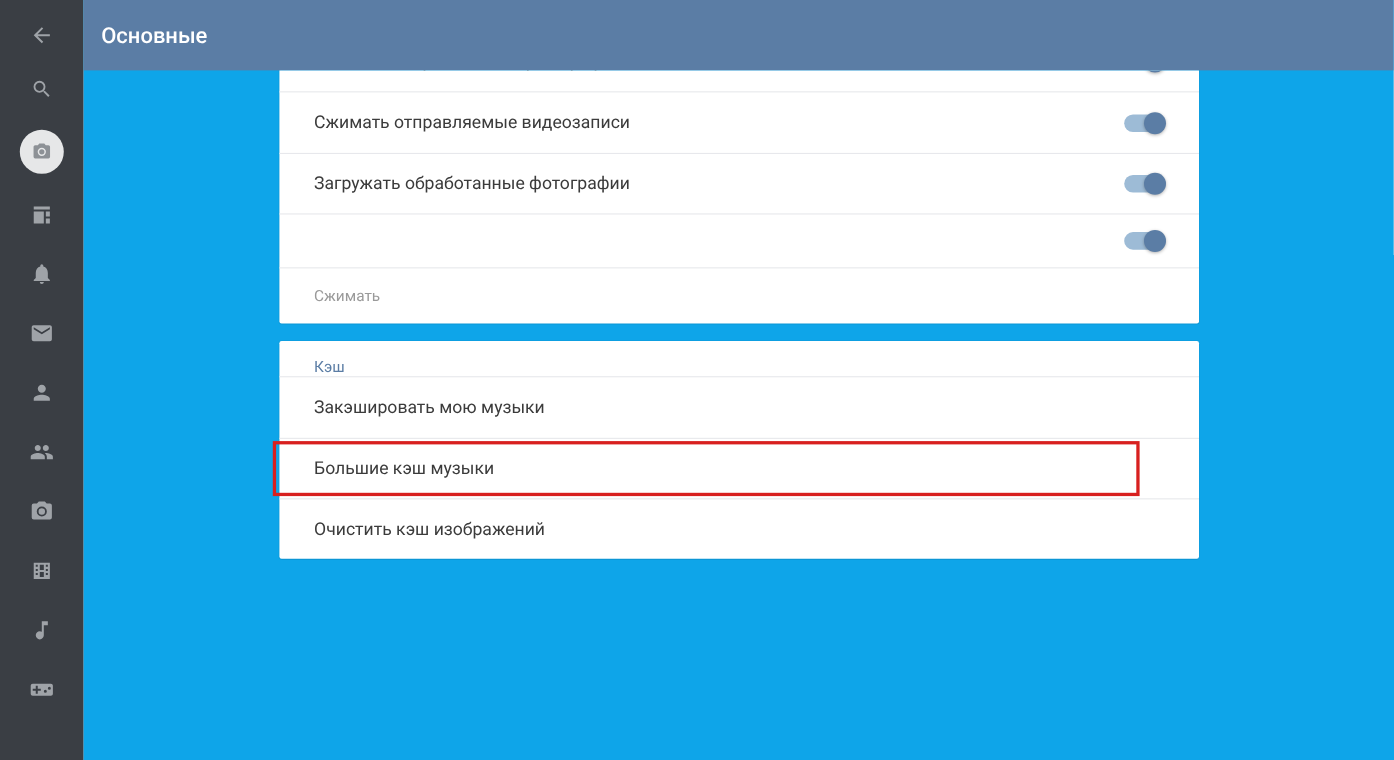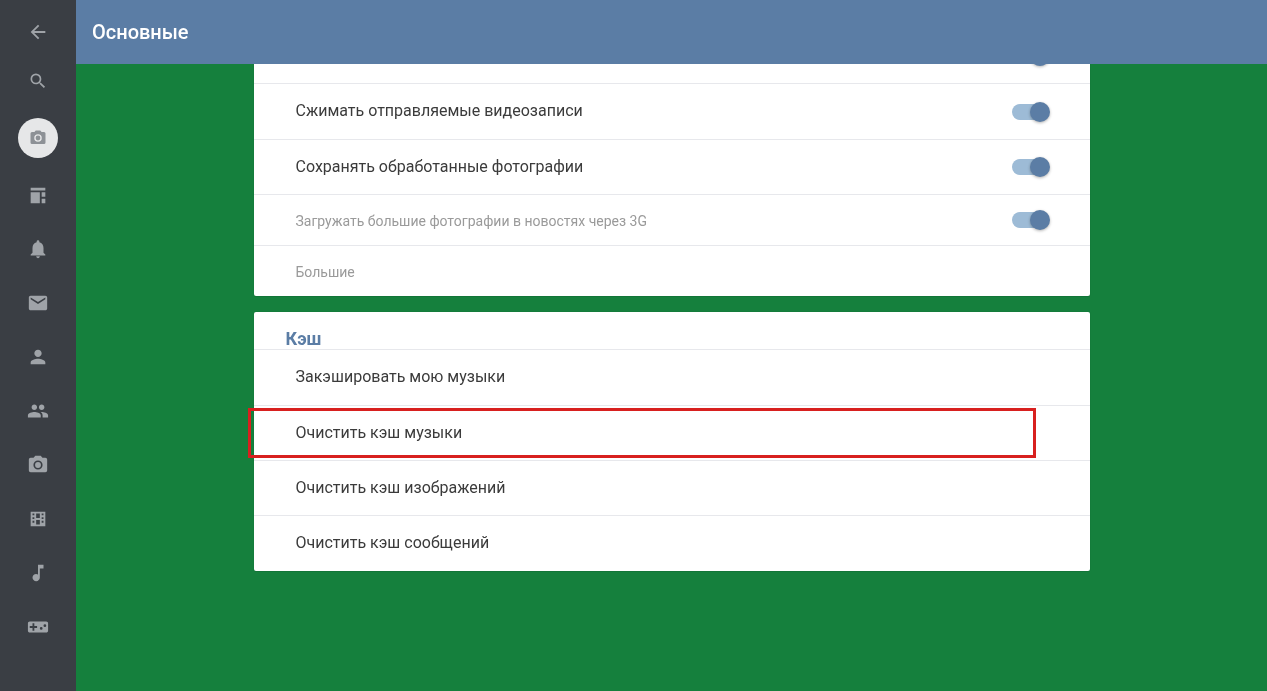--- a/index.html
+++ b/index.html
@@ -56,21 +56,21 @@
     align-items: center;
     justify-content: center;
     color: #8d9196;
   }
   .avatar svg { width: 18px; height: 18px; fill: currentColor; }
   .main {
     flex: 1;
     display: flex;
     flex-direction: column;
     height: 100%;
-    background: #15803d;
+    background: #0ea5e9;
   }
   .topbar {
     height: 64px;
     background: #5b7da5;
     display: flex;
     align-items: center;
     padding-left: 16px;
     flex-shrink: 0;
   }
   .topbar-title {
@@ -94,44 +94,44 @@
     box-shadow: 0 1px 0 rgba(0,0,0,0.05), 0 0 0 1px rgba(0,0,0,0.03);
     margin-bottom: 16px;
   }
   .panel-cutoff {
     margin-top: -35px;
   }
   .row {
     display: flex;
     align-items: center;
     justify-content: space-between;
-    padding: 16px 42px;
+    padding: 16px 32px;
     border-top: 1px solid #e7e8ec;
     cursor: pointer;
   }
   .row:first-child { border-top: none; }
   .row-text {
     display: flex;
     flex-direction: column;
   }
   .row-label {
     font-size: 16px;
     color: #3b3b3b;
     line-height: 1.4;
   }
   .row-sub {
     font-size: 14px;
     color: #9a9a9a;
     margin-top: 2px;
   }
   .section-header {
     padding: 16px 32px 0 32px;
-    font-size: 18px;
+    font-size: 14px;
     color: #5b7da5;
-    font-weight: 700;
+    font-weight: 400;
   }
   .toggle {
     width: 36px;
     height: 16px;
     border-radius: 8px;
     background: #9dbbd6;
     position: relative;
     flex-shrink: 0;
   }
   .toggle::after {
@@ -242,56 +242,50 @@
           <div class="toggle"></div>
         </div>
         <div class="row">
           <div class="row-text">
             <span class="row-label">Сжимать отправляемые видеозаписи</span>
           </div>
           <div class="toggle"></div>
         </div>
         <div class="row">
           <div class="row-text">
-            <span class="row-label">Сохранять обработанные фотографии</span>
-          </div>
-          <div class="toggle"></div>
-        </div>
-        <div class="row">
-          <div class="row-text">
-            <span class="row-sub">Загружать большие фотографии в новостях через 3G</span>
-          </div>
-          <div class="toggle"></div>
-        </div>
-        <div class="row">
-          <div class="row-text">
-            <span class="row-sub">Большие</span>
+            <span class="row-label">Загружать обработанные фотографии</span>
+          </div>
+          <div class="toggle"></div>
+        </div>
+        <div class="row">
+          <div class="row-text">
+          </div>
+          <div class="toggle"></div>
+        </div>
+        <div class="row">
+          <div class="row-text">
+            <span class="row-sub">Сжимать</span>
           </div>
         </div>
       </div>
 
       <div class="panel">
         <div class="section-header">Кэш</div>
         <div class="row">
           <div class="row-text">
             <span class="row-label">Закэшировать мою музыки</span>
           </div>
         </div>
         <div class="row highlighted">
           <div class="row-text">
-            <span class="row-label">Очистить кэш музыки</span>
+            <span class="row-label">Большие кэш музыки</span>
           </div>
         </div>
         <div class="row">
           <div class="row-text">
             <span class="row-label">Очистить кэш изображений</span>
           </div>
         </div>
-        <div class="row">
-          <div class="row-text">
-            <span class="row-label">Очистить кэш сообщений</span>
-          </div>
-        </div>
       </div>
 
     </div>
   </div>
 </div>
 
 </body></html>

